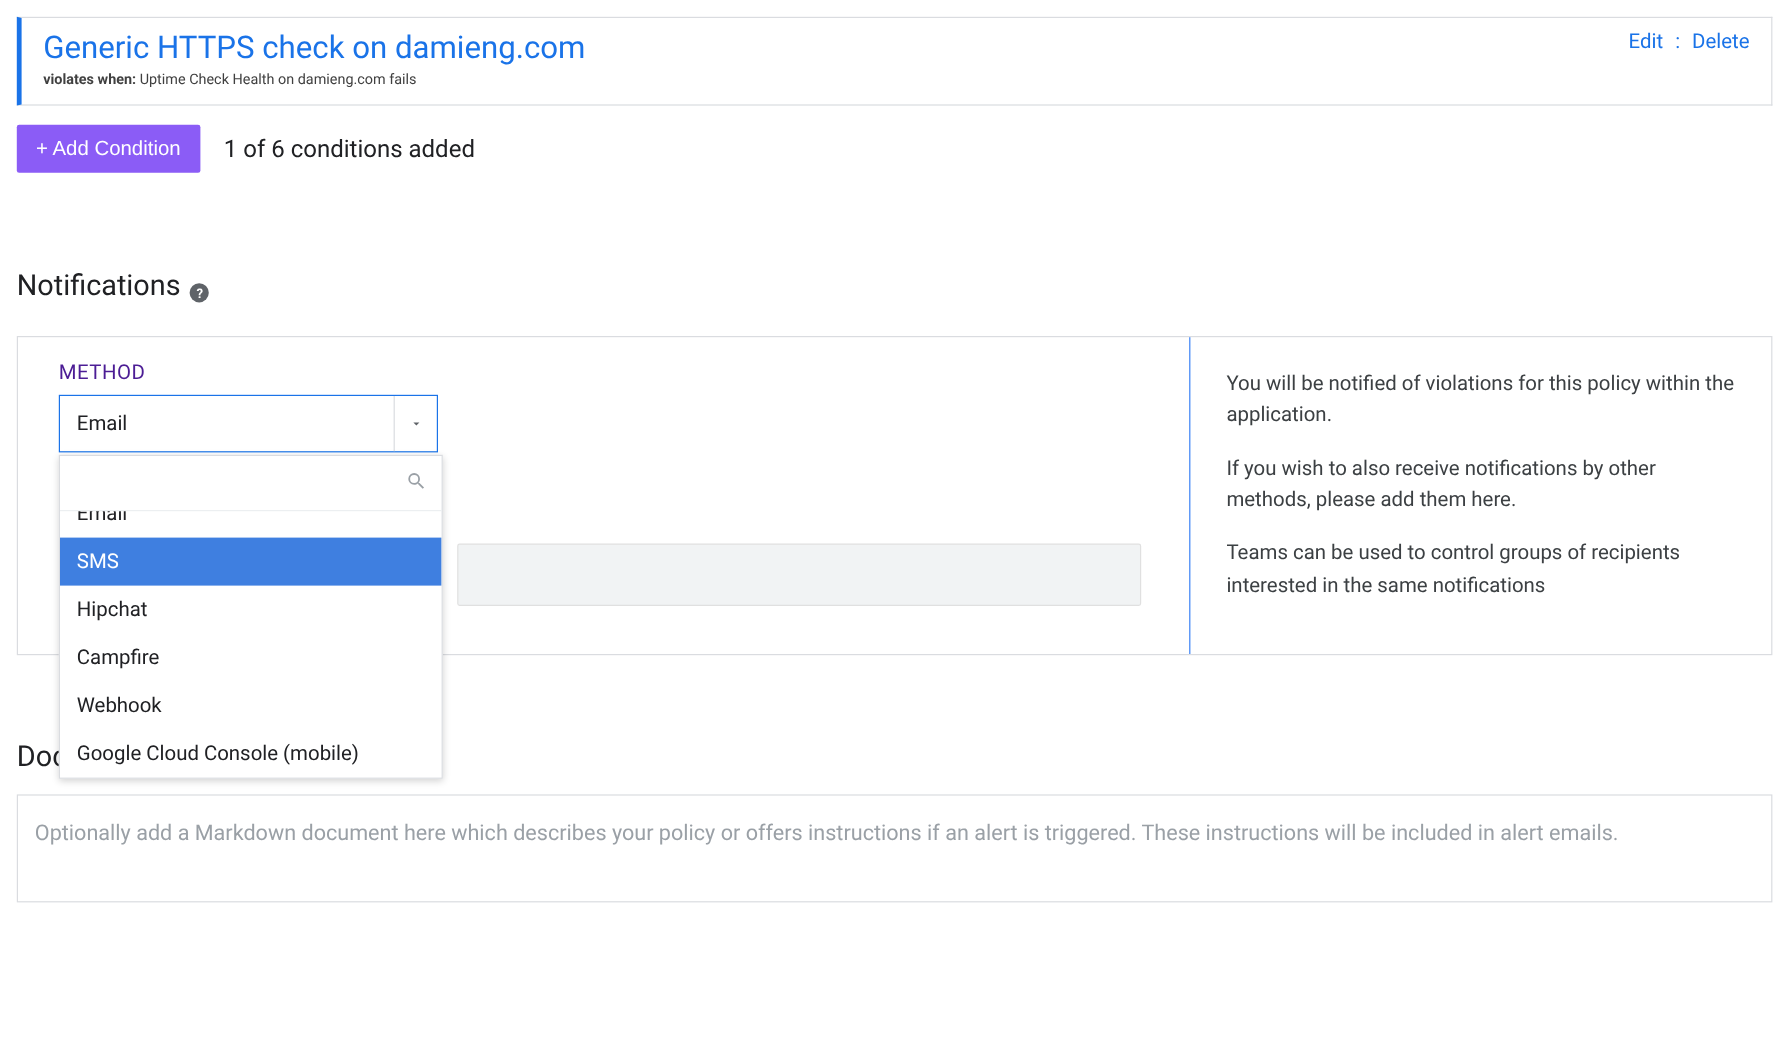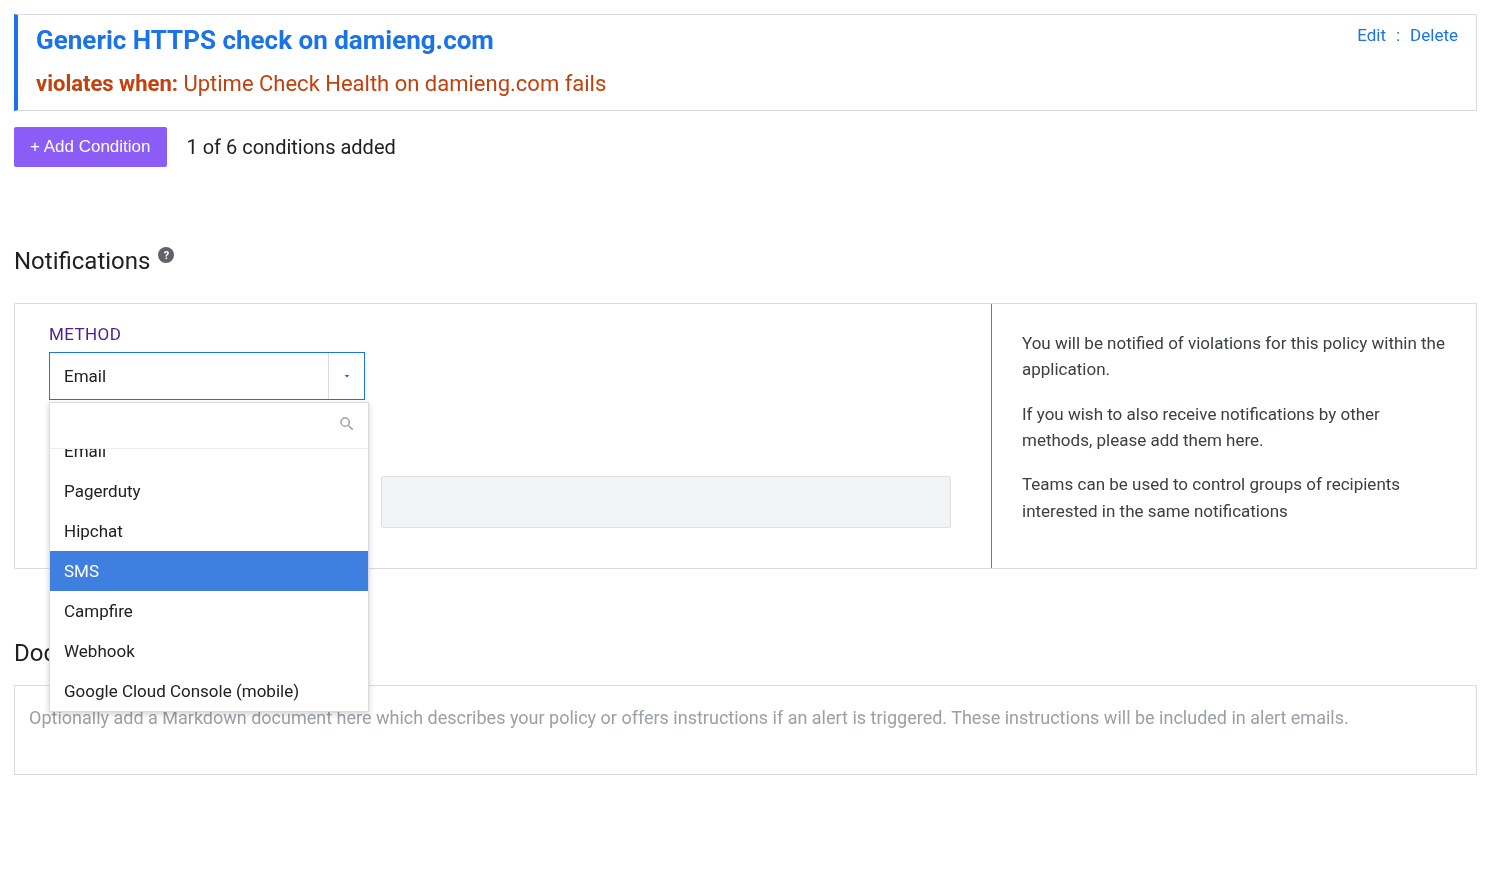--- a/index.html
+++ b/index.html
@@ -15,26 +15,26 @@
     border: 1px solid #dadce0;
     border-left: 4px solid #1a73e8;
     padding: 10px 18px 14px 18px;
     display: flex;
     justify-content: space-between;
     align-items: flex-start;
   }
   .condition-title {
     color: #1a73e8;
     font-size: 26px;
-    font-weight: 700;
-    margin-bottom: 16px;
+    font-weight: 400;
+    margin-bottom: 4px;
   }
   .condition-sub {
-    font-size: 22px;
-    color: #c2410c;
+    font-size: 12px;
+    color: #404040;
   }
   .condition-sub .label { font-weight: 700; }
   .card-actions {
     display: flex;
     align-items: center;
     gap: 10px;
     font-size: 17px;
     color: #1a73e8;
   }
   .card-actions .sep { color: #1a73e8; }
@@ -53,21 +53,21 @@
     font-size: 17px;
     cursor: pointer;
     border-radius: 2px;
   }
   .cond-count { font-size: 20px; color: #202124; }
   .section-title {
     font-size: 24px;
     margin-top: 80px;
     margin-bottom: 28px;
     display: flex;
-    align-items: flex-start;
+    align-items: flex-end;
     gap: 8px;
   }
   .help-icon {
     width: 16px; height: 16px;
     border-radius: 50%;
     background: #5f6368;
     color: #fff;
     font-size: 11px;
     font-weight: 700;
     display: inline-flex;
@@ -233,23 +233,22 @@
       <div class="dropdown-search" data-interactable="false">
         <input type="text" data-interactable="true" placeholder="" style="">
         <span data-interactable="false">
           <svg viewBox="0 0 24 24">
               <path d="M15.5 14h-.79l-.28-.27A6.471 6.471 0 0016 9.5 6.5 6.5 0 109.5 16c1.61 0 3.09-.59 4.23-1.57l.27.28v.79l5 4.99L20.49 19l-4.99-5zM9.5 14A4.5 4.5 0 119.5 5a4.5 4.5 0 010 9z"></path>
             </svg>
         </span>
       </div>
       <div class="dropdown-list" data-interactable="true" id="dropdown-list">
           <div class="dropdown-item clipped-top" data-interactable="true">Email</div>
-          <div class="dropdown-item" data-interactable="true">Pagerduty</div>
+          <div class="dropdown-item sel" data-interactable="true">SMS</div>
           <div class="dropdown-item" data-interactable="true">Hipchat</div>
-          <div class="dropdown-item sel" data-interactable="true">SMS</div>
           <div class="dropdown-item" data-interactable="true">Campfire</div>
           <div class="dropdown-item" data-interactable="true">Webhook</div>
           <div class="dropdown-item" data-interactable="true">Google Cloud Console (mobile)</div>
         </div>
     </div>
   </div>
 
   <div class="notif-right" data-interactable="false">
     <p data-interactable="false">You will be notified of violations for this policy within the application.</p>
     <p data-interactable="false">If you wish to also receive notifications by other methods, please add them here.</p>

